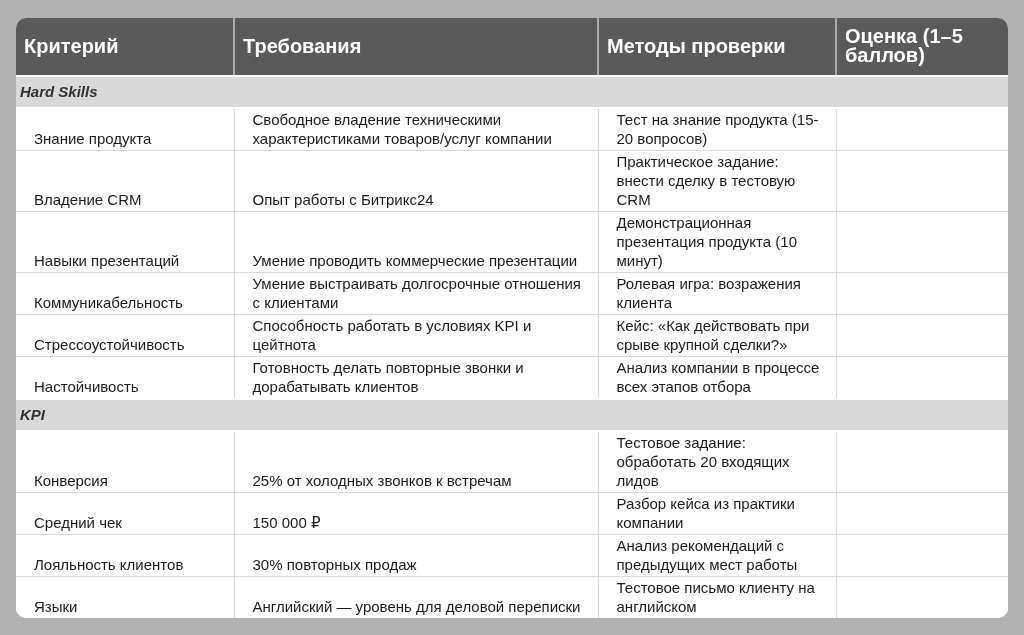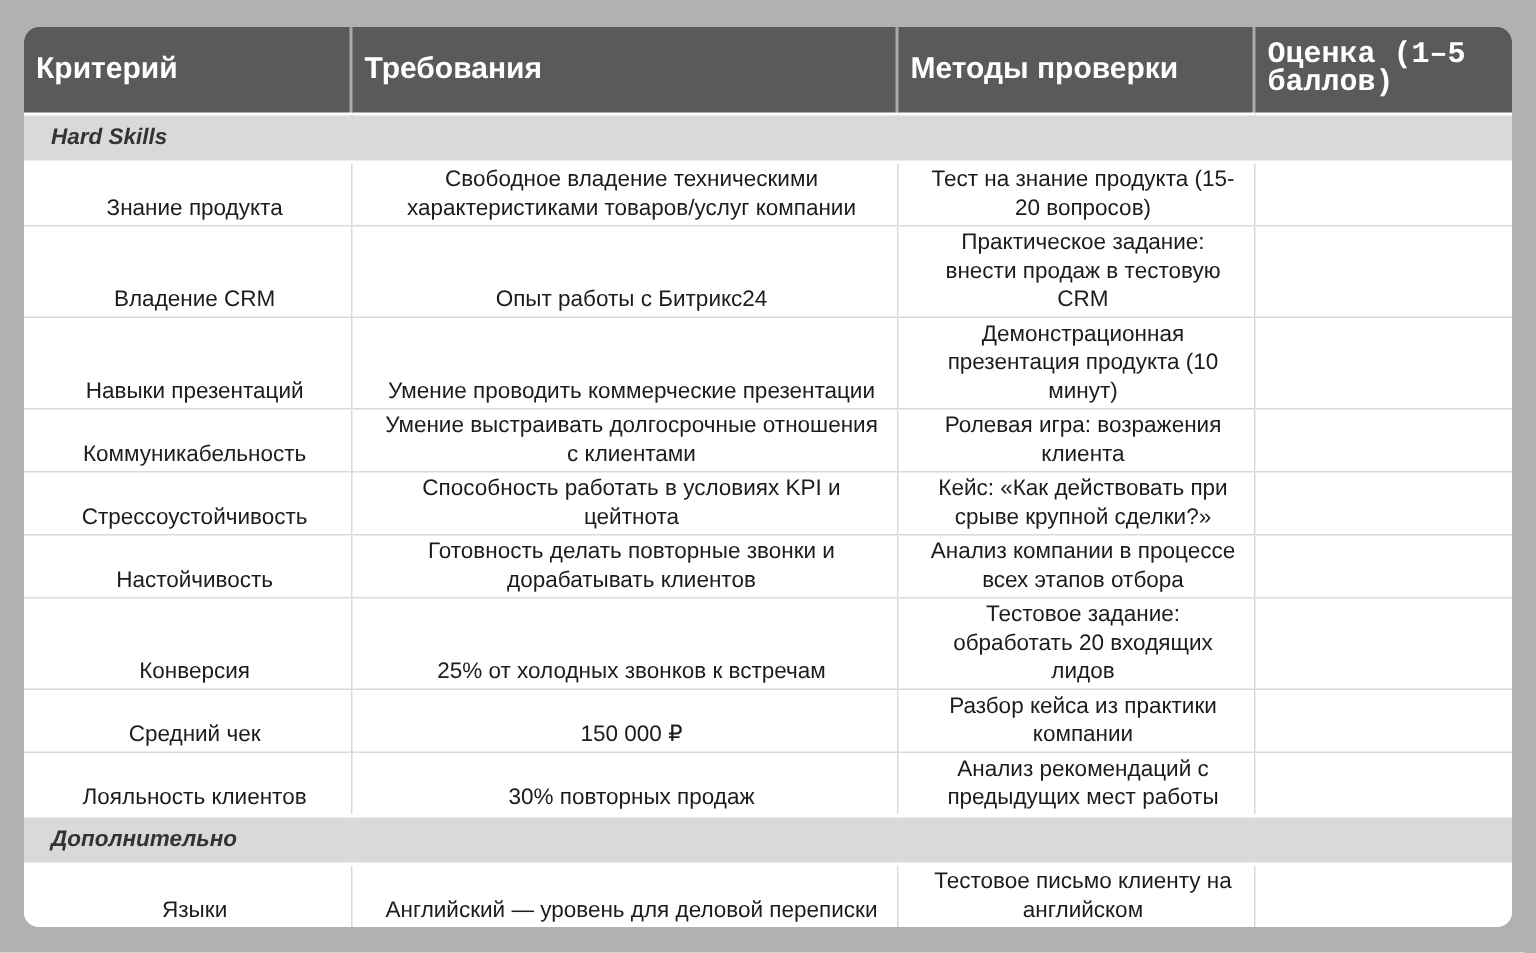--- a/index.html
+++ b/index.html
@@ -45,39 +45,38 @@
     color:var(--header-text);
     font-weight:bold;
     font-size:20px;
     text-align:left;
     vertical-align:middle;
     padding:9px 8px 10px 8px;
     border-right:2px solid var(--header-divider);
     border-bottom:2px solid var(--white-sep);
     line-height:19px;
   }
-  thead th:last-child{border-right:none;font-family:Liberation Mono, monospace;}
+  thead th:last-child{border-right:none;}
   tr.section-row td{
     background:var(--section-bg);
     color:var(--section-text);
     font-weight:bold;
     font-style:italic;
-    padding:5px 8px 6px 18px;
+    padding:5px 8px 6px 4px;
     line-height:19px;
     border-top:2px solid var(--white-sep);
     border-bottom:2px solid var(--white-sep);
   }
   tr.data-row td{
     background:var(--cell-bg);
     vertical-align:bottom;
     padding:1px 8px 2px 18px;
     line-height:19px;
     border-top:1px solid var(--row-border);
     border-right:1px solid var(--row-border);
-    text-align:center;
   }
   tr.data-row td:last-child{border-right:none;}
   tr.data-row:first-child td,
   tr.section-row + tr.data-row td{border-top:none;}
 </style>
 </head>
 <body>
 
 <div class="table-wrap">
   <table>
@@ -101,21 +100,21 @@
         </tr>
         <tr class="data-row">
           <td>Знание продукта</td>
           <td>Свободное владение техническими характеристиками товаров/услуг компании</td>
           <td>Тест на знание продукта (15-20 вопросов)</td>
           <td></td>
         </tr>
         <tr class="data-row">
           <td>Владение CRM</td>
           <td>Опыт работы с Битрикс24</td>
-          <td>Практическое задание: внести продаж в тестовую CRM</td>
+          <td>Практическое задание: внести сделку в тестовую CRM</td>
           <td></td>
         </tr>
         <tr class="data-row">
           <td>Навыки презентаций</td>
           <td>Умение проводить коммерческие презентации</td>
           <td>Демонстрационная презентация продукта (10 минут)</td>
           <td></td>
         </tr>
         <tr class="data-row">
           <td>Коммуникабельность</td>
@@ -128,41 +127,41 @@
           <td>Способность работать в условиях KPI и цейтнота</td>
           <td>Кейс: «Как действовать при срыве крупной сделки?»</td>
           <td></td>
         </tr>
         <tr class="data-row">
           <td>Настойчивость</td>
           <td>Готовность делать повторные звонки и дорабатывать клиентов</td>
           <td>Анализ компании в процессе всех этапов отбора</td>
           <td></td>
         </tr>
+        <tr class="section-row">
+          <td colspan="4">KPI</td>
+        </tr>
         <tr class="data-row">
           <td>Конверсия</td>
           <td>25% от холодных звонков к встречам</td>
           <td>Тестовое задание: обработать 20 входящих лидов</td>
           <td></td>
         </tr>
         <tr class="data-row">
           <td>Средний чек</td>
           <td>150 000 ₽</td>
           <td>Разбор кейса из практики компании</td>
           <td></td>
         </tr>
         <tr class="data-row">
           <td>Лояльность клиентов</td>
           <td>30% повторных продаж</td>
           <td>Анализ рекомендаций с предыдущих мест работы</td>
           <td></td>
         </tr>
-        <tr class="section-row">
-          <td colspan="4">Дополнительно</td>
-        </tr>
         <tr class="data-row">
           <td>Языки</td>
           <td>Английский — уровень для деловой переписки</td>
           <td>Тестовое письмо клиенту на английском</td>
           <td></td>
         </tr>
       </tbody>
   </table>
 </div>
 

